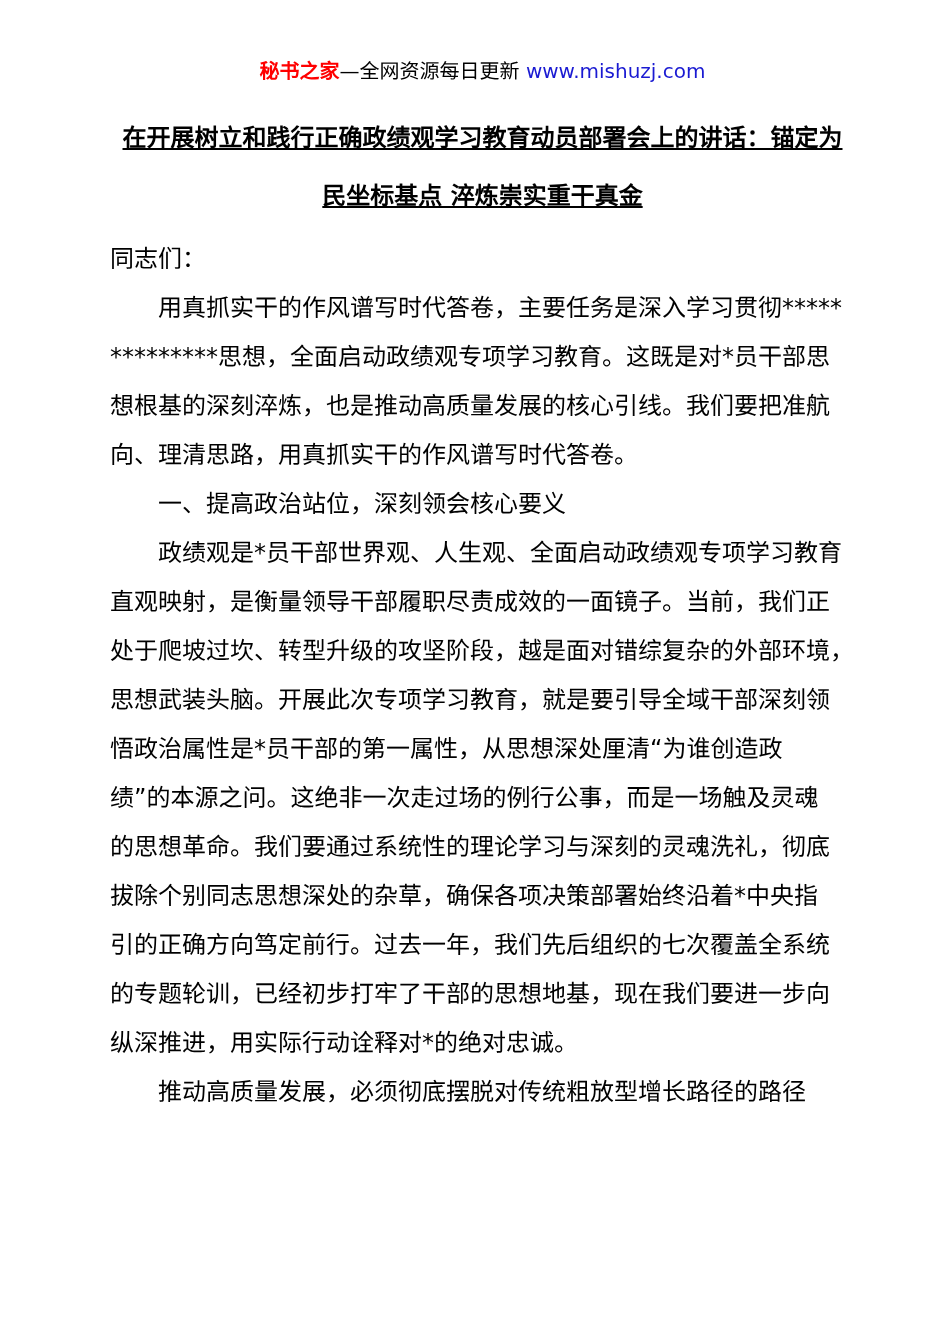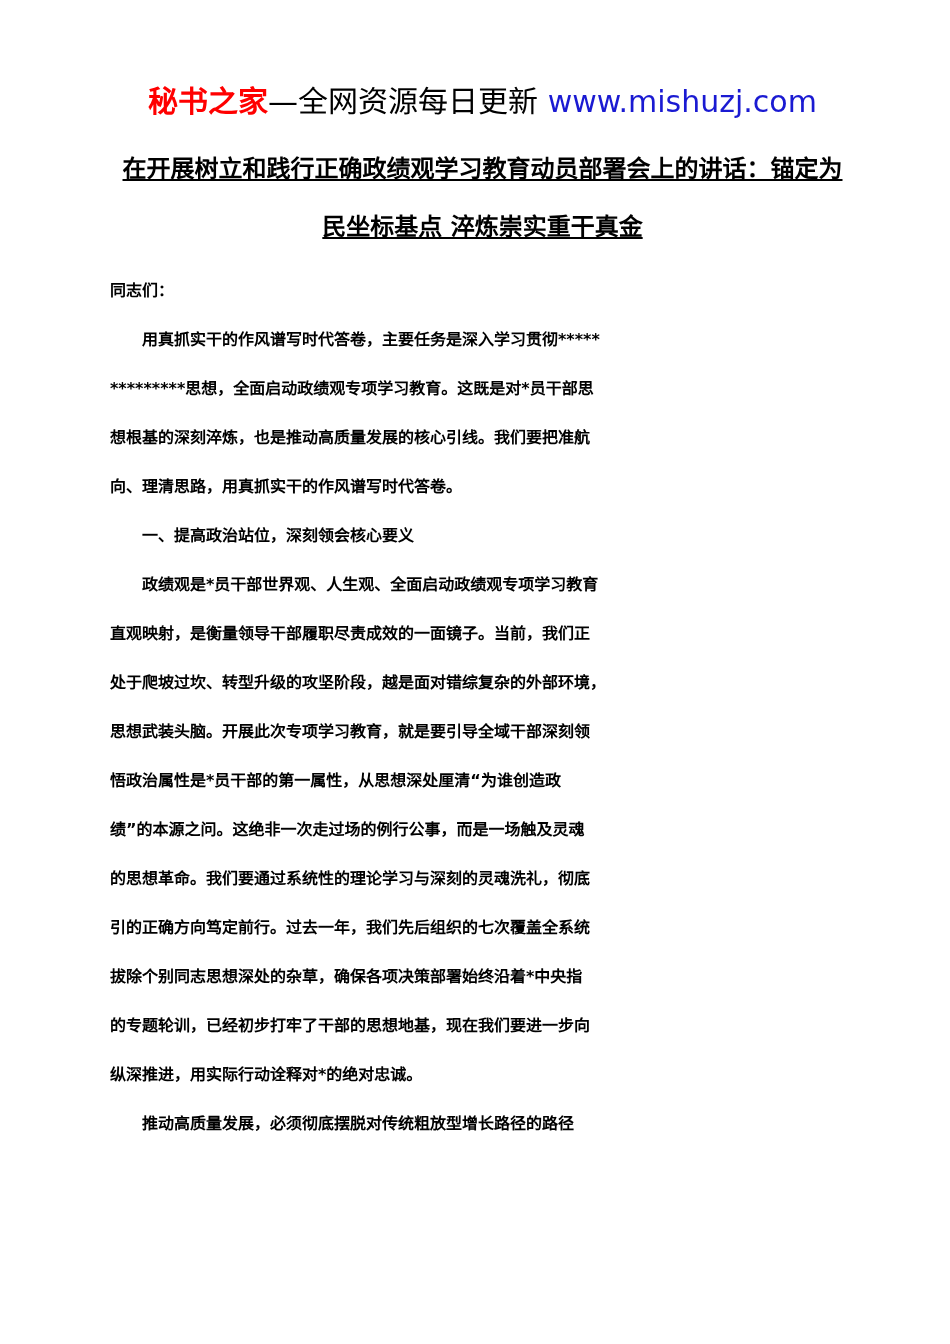--- a/index.html
+++ b/index.html
@@ -16,25 +16,25 @@
     font-family: "DejaVu Sans", sans-serif;
     color: #000000;
   }
   .content {
     position: absolute;
     left: 110px;
     top: 0;
     width: 745px;
   }
   .header {
-    margin-top: 82px;
+    margin-top: 51px;
     height: 40px;
     line-height: 40px;
     text-align: center;
-    font-size: 30px;
+    font-size: 20px;
     white-space: nowrap;
   }
   .header .brand {
     font-weight: bold;
   }
   .header .sep, .header .tagline {
     font-weight: 500;
   }
   .title-block {
     margin-top: 18px;
@@ -43,22 +43,22 @@
     font-weight: bold;
     text-decoration: underline;
   }
   .title-line {
     height: 58px;
     line-height: 58px;
     white-space: nowrap;
   }
   .body-block {
     margin-top: 10px;
-    font-size: 16px;
-    font-weight: 700;
+    font-size: 24px;
+    font-weight: 400;
     text-align: left;
   }
   .body-line {
     height: 49px;
     line-height: 49px;
     white-space: nowrap;
     letter-spacing: 0px;
   }
 </style>
 </head>
@@ -83,21 +83,21 @@
         <div class="body-line">想根基的深刻淬炼，也是推动高质量发展的核心引线。我们要把准航</div>
         <div class="body-line">向、理清思路，用真抓实干的作风谱写时代答卷。</div>
         <div class="body-line">　　一、提高政治站位，深刻领会核心要义</div>
         <div class="body-line">　　政绩观是*员干部世界观、人生观、全面启动政绩观专项学习教育</div>
         <div class="body-line">直观映射，是衡量领导干部履职尽责成效的一面镜子。当前，我们正</div>
         <div class="body-line">处于爬坡过坎、转型升级的攻坚阶段，越是面对错综复杂的外部环境，</div>
         <div class="body-line">思想武装头脑。开展此次专项学习教育，就是要引导全域干部深刻领</div>
         <div class="body-line">悟政治属性是*员干部的第一属性，从思想深处厘清“为谁创造政</div>
         <div class="body-line">绩”的本源之问。这绝非一次走过场的例行公事，而是一场触及灵魂</div>
         <div class="body-line">的思想革命。我们要通过系统性的理论学习与深刻的灵魂洗礼，彻底</div>
+        <div class="body-line">拔除个别同志思想深处的杂草，确保各项决策部署始终沿着*中央指</div>
         <div class="body-line">引的正确方向笃定前行。过去一年，我们先后组织的七次覆盖全系统</div>
-        <div class="body-line">拔除个别同志思想深处的杂草，确保各项决策部署始终沿着*中央指</div>
         <div class="body-line">的专题轮训，已经初步打牢了干部的思想地基，现在我们要进一步向</div>
         <div class="body-line">纵深推进，用实际行动诠释对*的绝对忠诚。</div>
         <div class="body-line">　　推动高质量发展，必须彻底摆脱对传统粗放型增长路径的路径</div>
       </div>
 
   </div>
 </div>
 
 </body></html>

